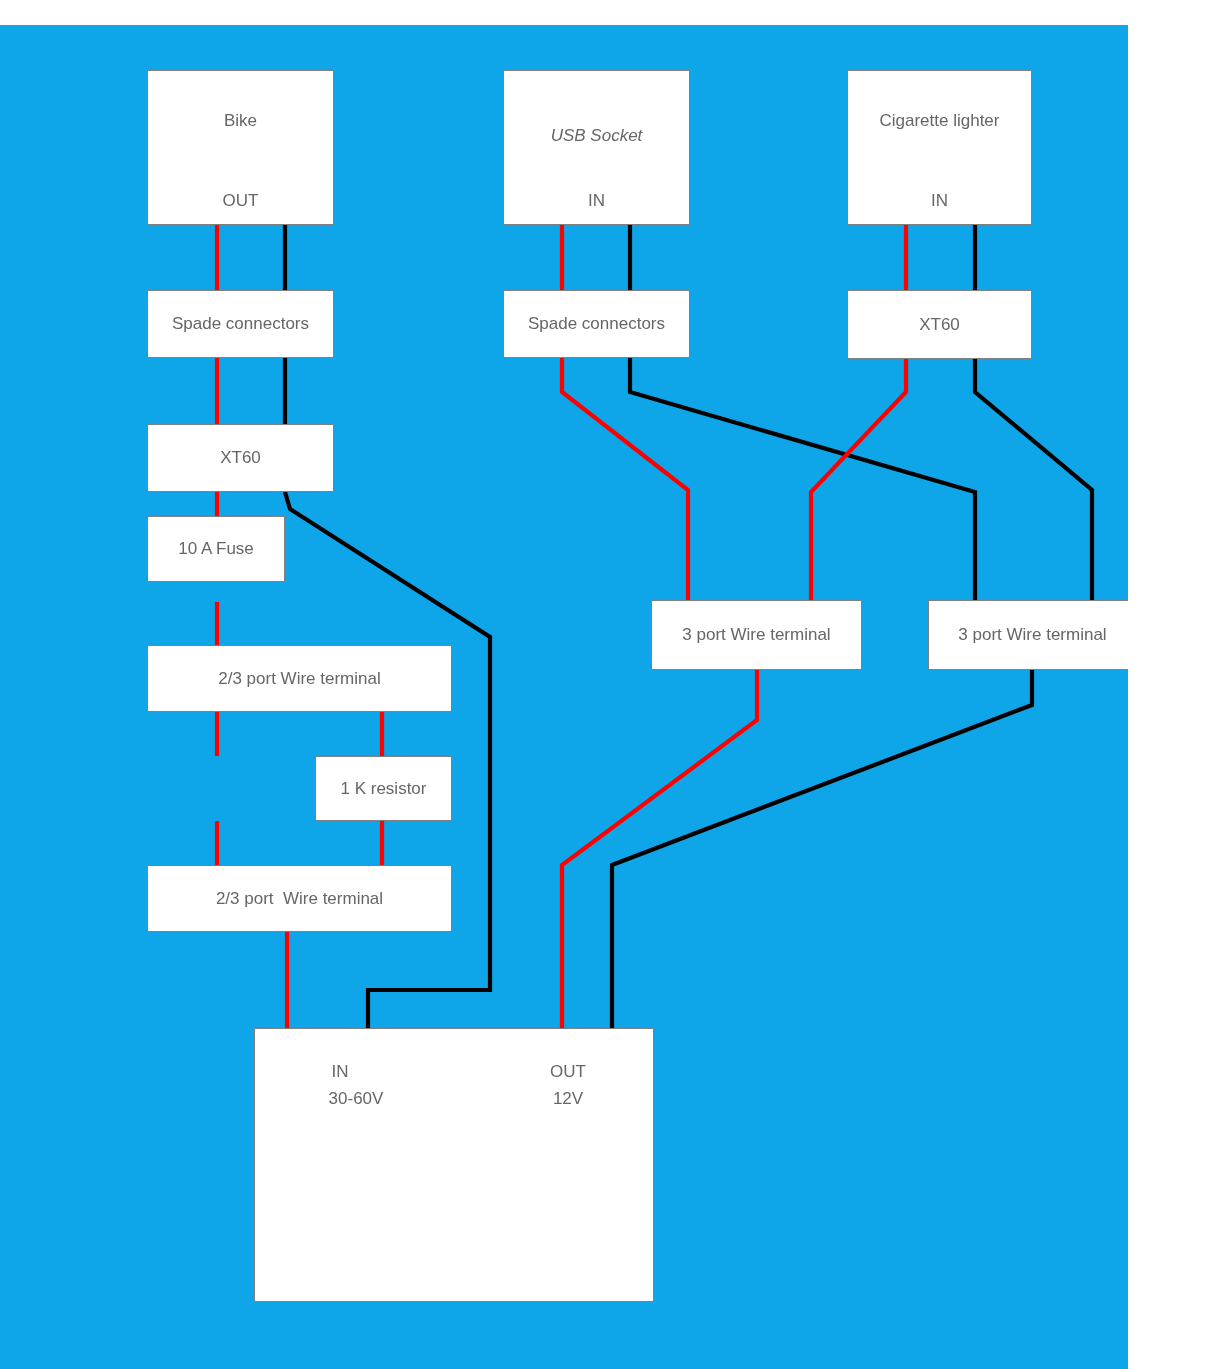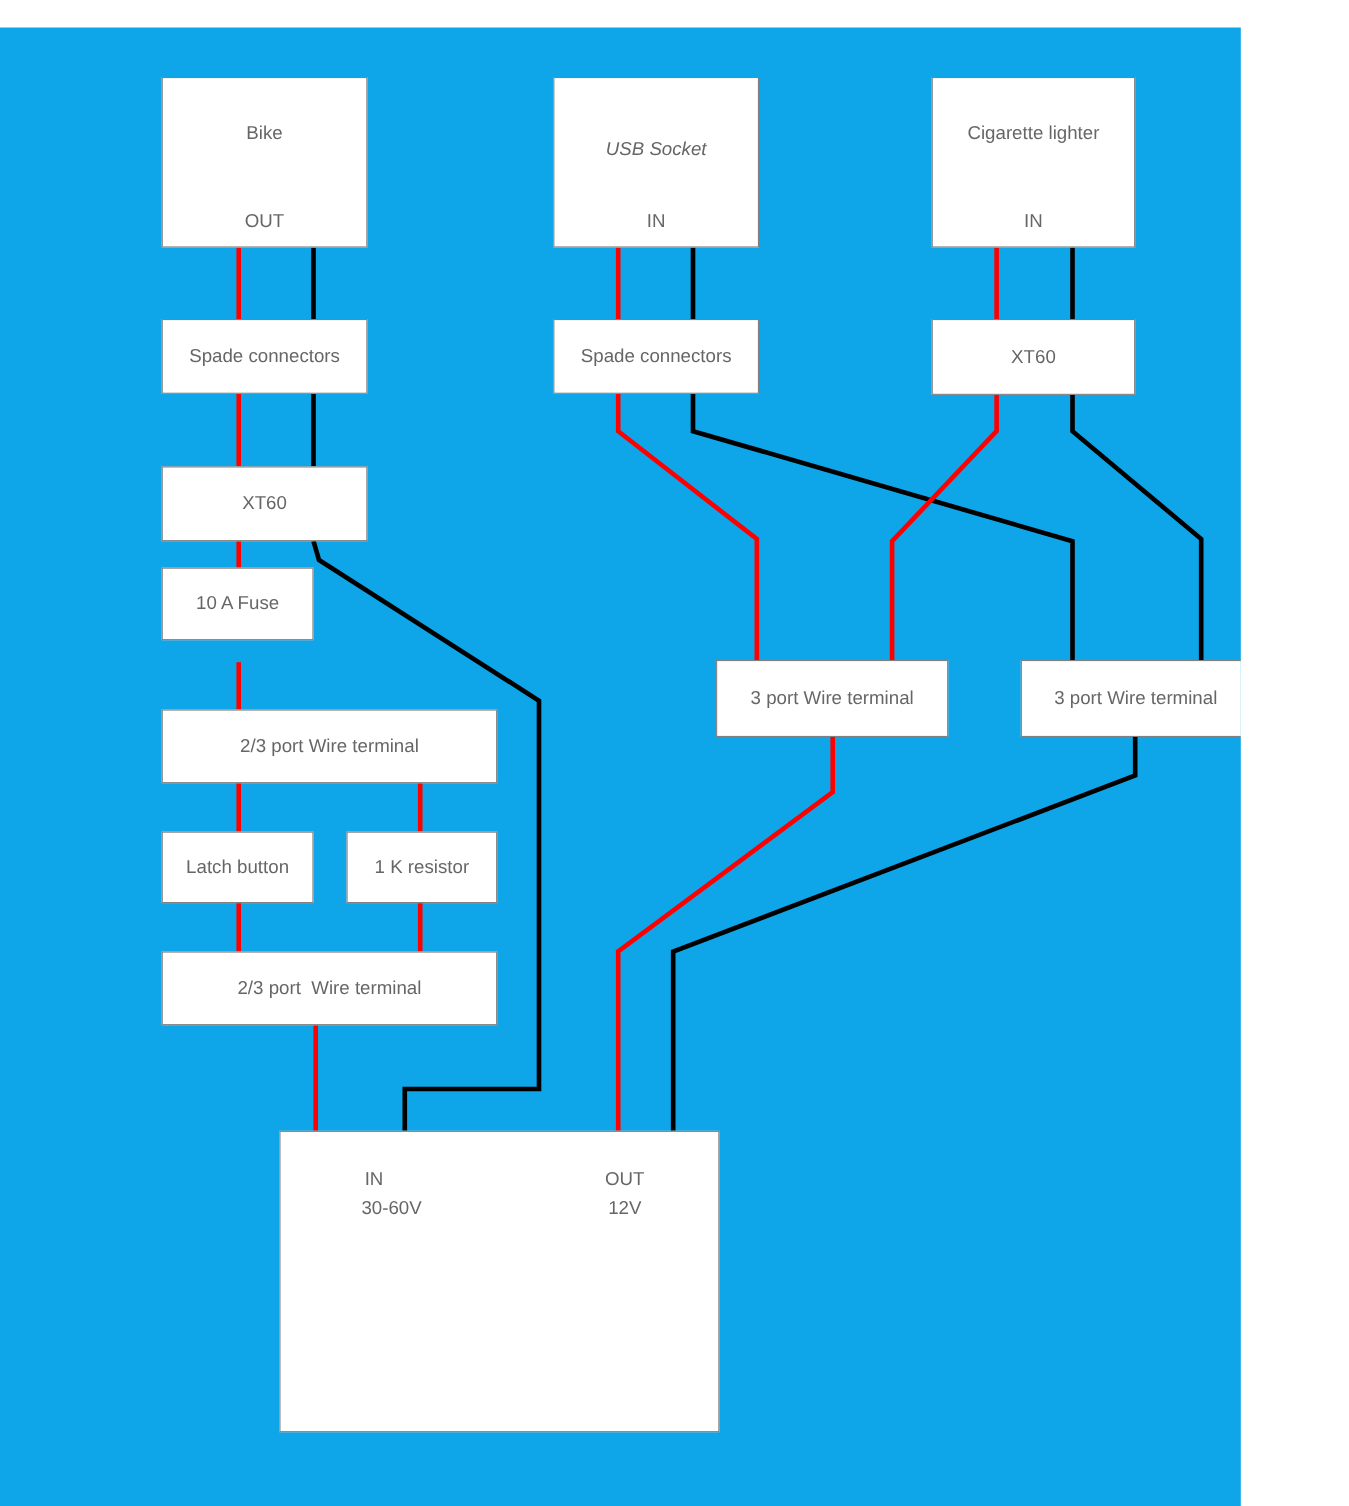--- a/index.html
+++ b/index.html
@@ -98,23 +98,20 @@
   </div>
 
   <div class="node centered" style="left:147px; top:491px; width:138px; height:66px;">
     <div class="title">10 A Fuse</div>
   </div>
 
   <div class="node centered" style="left:147px; top:620px; width:305px; height:67px;">
     <div class="title">2/3 port Wire terminal</div>
   </div>
 
-  <div class="node centered" style="left:147px; top:731px; width:138px; height:65px;">
-    <div class="title">Latch button</div>
-  </div>
 
   <div class="node centered" style="left:315px; top:731px; width:137px; height:65px;padding-left:40px;">
     <div class="title">1 K resistor</div>
   </div>
 
   <div class="node centered" style="left:147px; top:840px; width:305px; height:67px;">
     <div class="title">2/3 port  Wire terminal</div>
   </div>
 
   <div class="node" style="left:503px; top:45px; width:187px; height:155px;">

